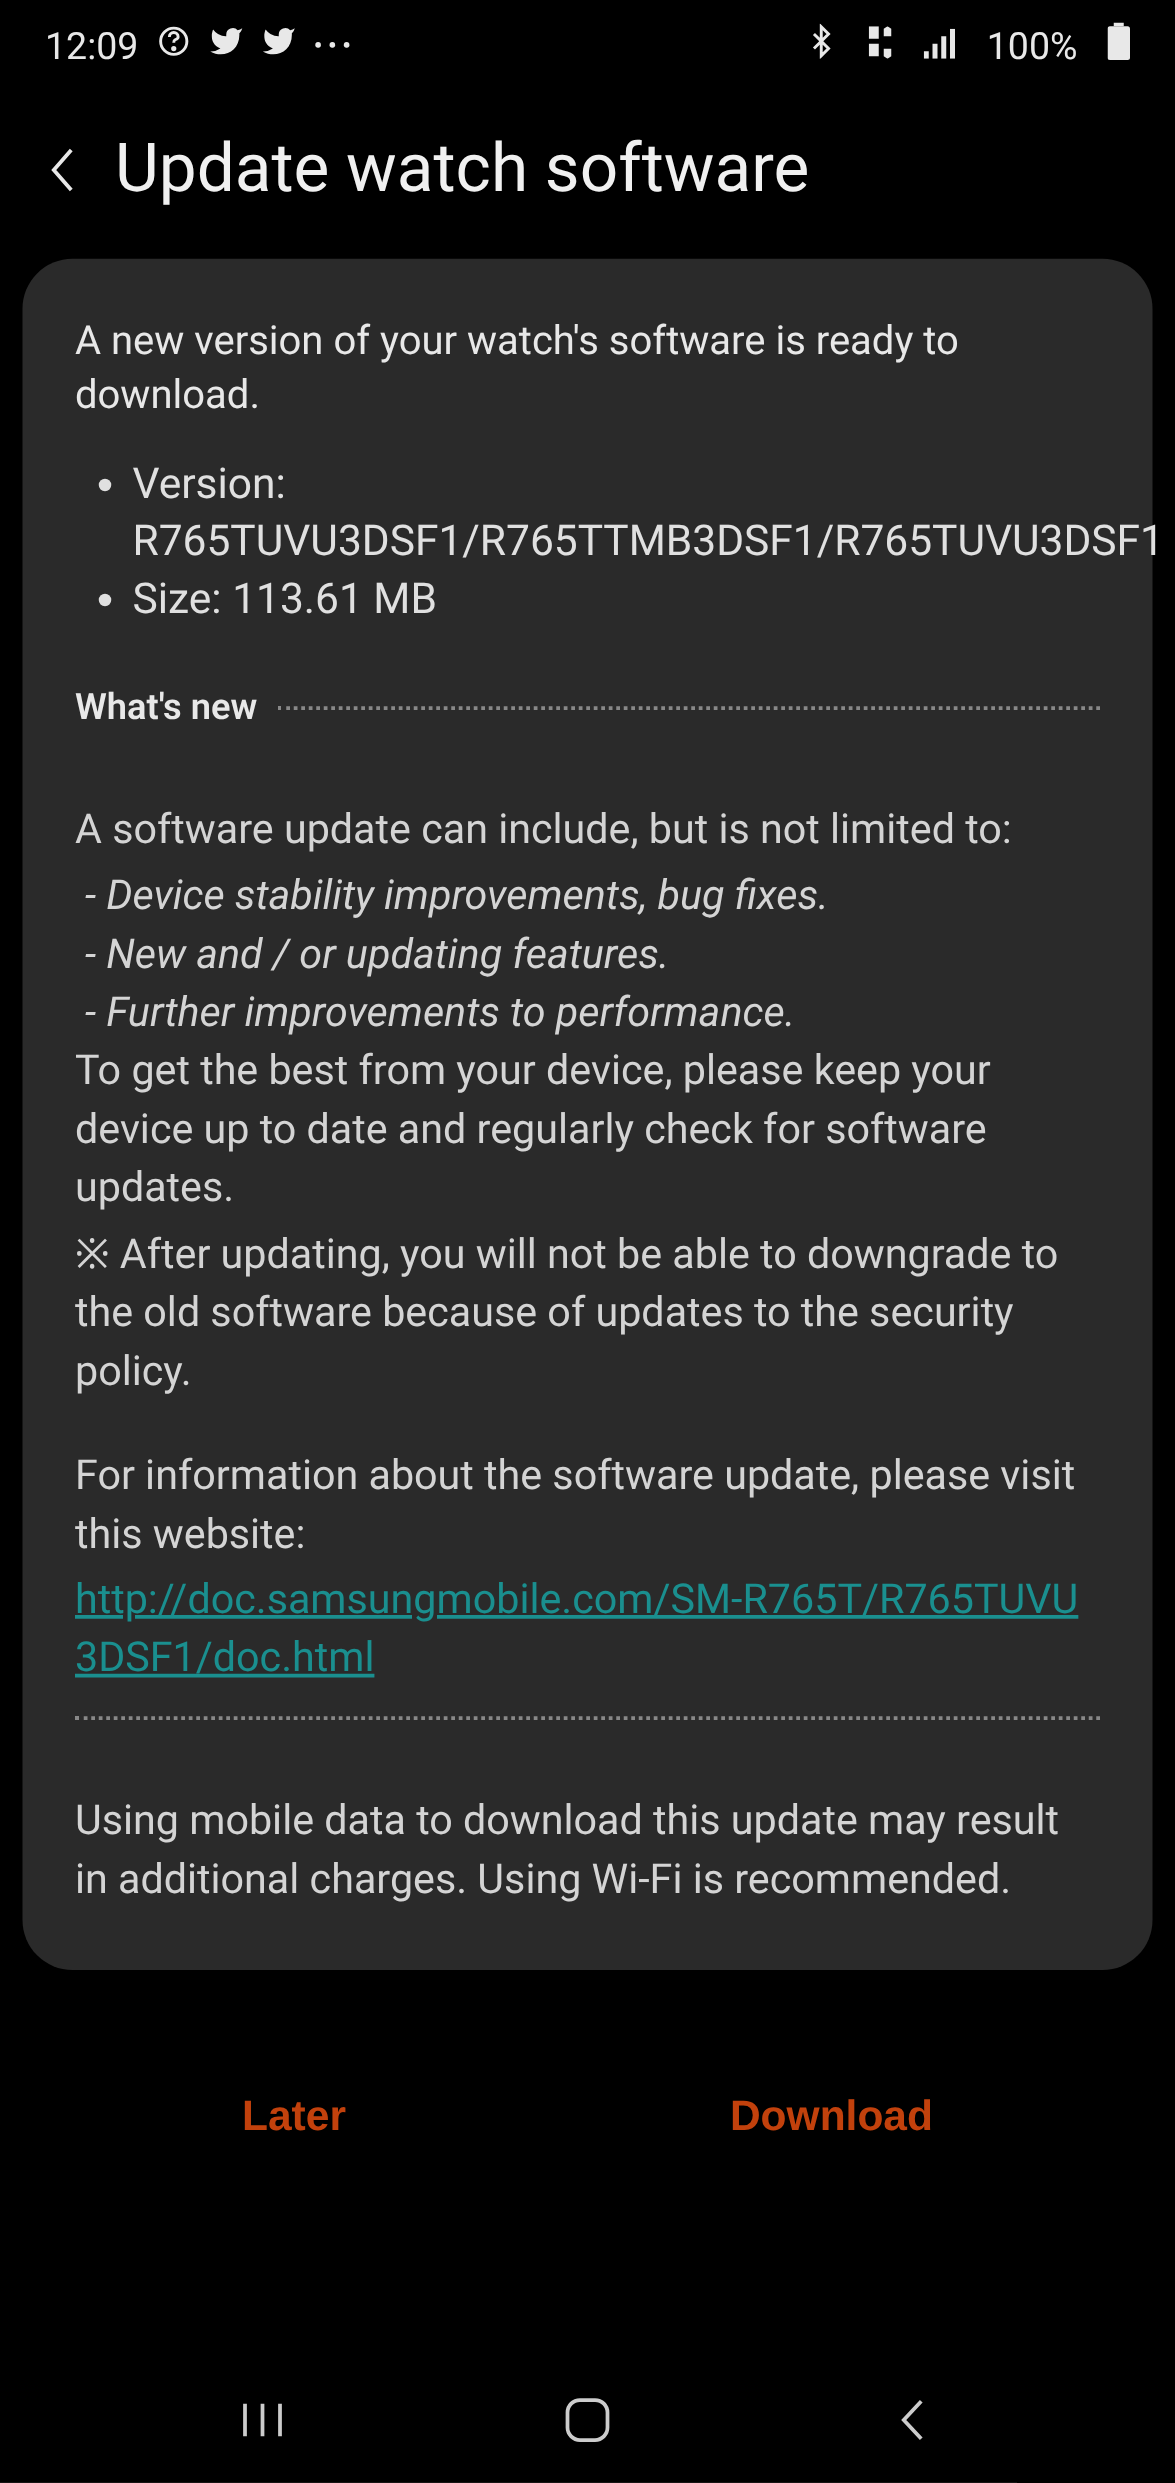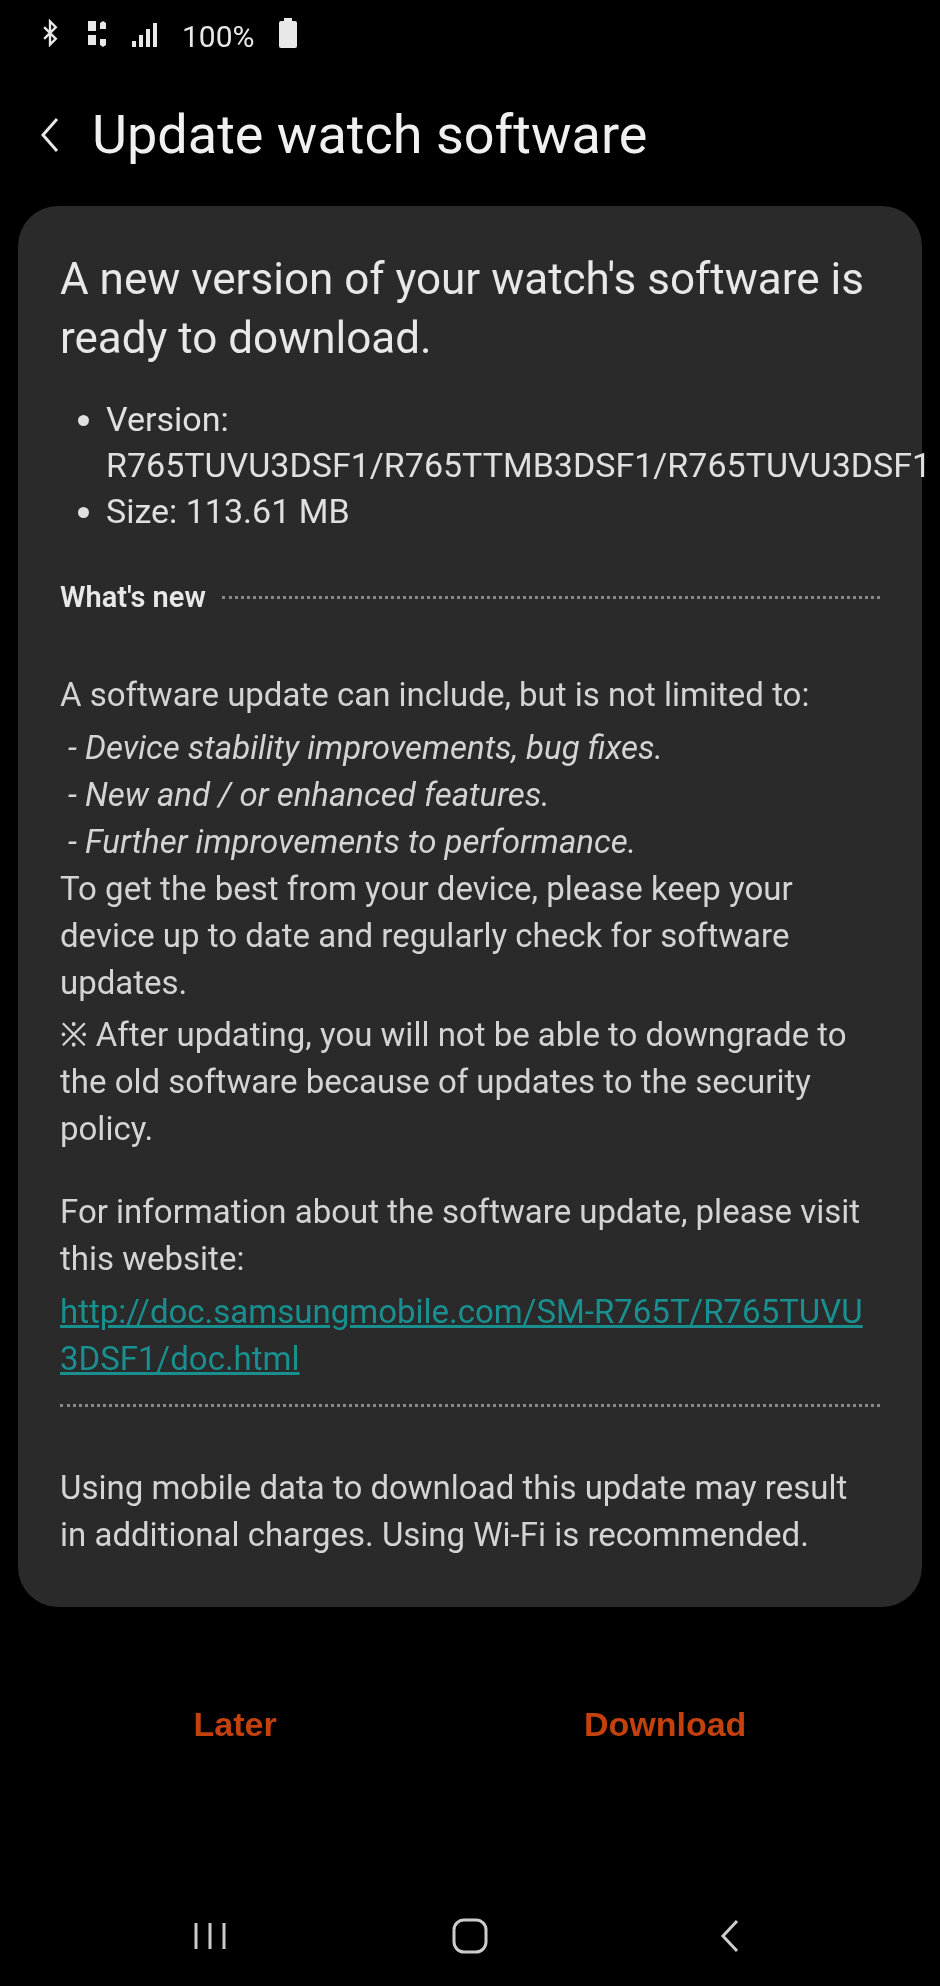--- a/index.html
+++ b/index.html
@@ -41,21 +41,21 @@
     color: #f0f0f0;
   }
   .card {
     margin: 10px 18px 0;
     background: #2a2a2a;
     border-radius: 40px;
     padding: 44px 42px 48px;
     color: #d8d8d8;
   }
   .intro-text {
-    font-size: 44px;
+    font-size: 32px;
     line-height: 1.35;
     margin-bottom: 28px;
     color: #e8e8e8;
   }
   .details-list {
     list-style: disc;
     padding-left: 46px;
     margin-bottom: 46px;
   }
   .details-list li {
@@ -121,20 +121,41 @@
     justify-content: space-around;
     align-items: center;
     padding: 0 80px;
   }
   .nav-item { width: 50px; height: 50px; display: flex; align-items: center; justify-content: center; }
 </style>
 </head>
 <body>
 
 <div class="status-bar">
+  <div class="status-left">
+    <span>12:09</span>
+    <span>
+      <svg class="icon-svg" viewBox="0 0 24 24" fill="none" stroke="#e8e8e8" stroke-width="2">
+          <circle cx="12" cy="12" r="9"></circle>
+          <path d="M9 9c0-1.5 1.3-3 3-3s3 1.5 3 3c0 1-1 1.5-2 2-1 .5-1 1-1 2"></path>
+          <circle cx="12" cy="17" r="0.8" fill="#e8e8e8"></circle>
+        </svg>
+    </span>
+    <span>
+      <svg class="icon-svg" viewBox="0 0 24 24" fill="#e8e8e8">
+          <path d="M23 3a10.9 10.9 0 01-3.14 1.53 4.48 4.48 0 00-7.86 3v1A10.66 10.66 0 013 4s-4 9 5 13a11.64 11.64 0 01-7 2c9 5 20 0 20-11.5a4.5 4.5 0 00-.08-.83A7.72 7.72 0 0023 3z"></path>
+        </svg>
+    </span>
+    <span>
+      <svg class="icon-svg" viewBox="0 0 24 24" fill="#e8e8e8">
+          <path d="M23 3a10.9 10.9 0 01-3.14 1.53 4.48 4.48 0 00-7.86 3v1A10.66 10.66 0 013 4s-4 9 5 13a11.64 11.64 0 01-7 2c9 5 20 0 20-11.5a4.5 4.5 0 00-.08-.83A7.72 7.72 0 0023 3z"></path>
+        </svg>
+    </span>
+    <span style="letter-spacing:4px;font-size:22px;">•••</span>
+  </div>
   <div class="status-right">
     <span>
       <svg class="icon-svg" viewBox="0 0 24 24" fill="none" stroke="#e8e8e8" stroke-width="2">
           <path d="M7 7l10 10-5 5V2l5 5L7 17"></path>
         </svg>
     </span>
     <span>
       <svg width="20" height="26" viewBox="0 0 20 26" fill="#e8e8e8">
           <rect x="0" y="0" width="8" height="10"></rect>
           <path d="M12 2l3-2 3 2v6h-6z M12 24l3 2 3-2v-6h-6z"></path>
@@ -175,21 +196,21 @@
     <li>Size: 113.61 MB</li>
   </ul>
   <div class="section-header">
     <span class="section-label">What's new</span>
     <div class="dotted-line"></div>
   </div>
   <div class="spacer"></div>
   <div class="body-text">
     <div class="para">A software update can include, but is not limited to:</div>
     <span class="indent"> - Device stability improvements, bug fixes.</span>
-    <span class="indent"> - New and / or enhanced features.</span>
+    <span class="indent"> - New and / or updating features.</span>
     <span class="indent"> - Further improvements to performance.</span>
     <div class="para">To get the best from your device, please keep your device up to date and regularly check for software updates.</div>
     <div class="para">※ After updating, you will not be able to downgrade to the old software because of updates to the security policy.</div>
     <div class="spacer"></div>
     <div class="para">For information about the software update, please visit this website:</div>
     <a class="link">http://doc.samsungmobile.com/SM-R765T/R765TUVU3DSF1/doc.html</a>
   </div>
   <div class="dotted-separator" style="margin-top:22px;"></div>
   <div class="spacer"></div>
   <div class="body-text">Using mobile data to download this update may result in additional charges. Using Wi-Fi is recommended.</div>

